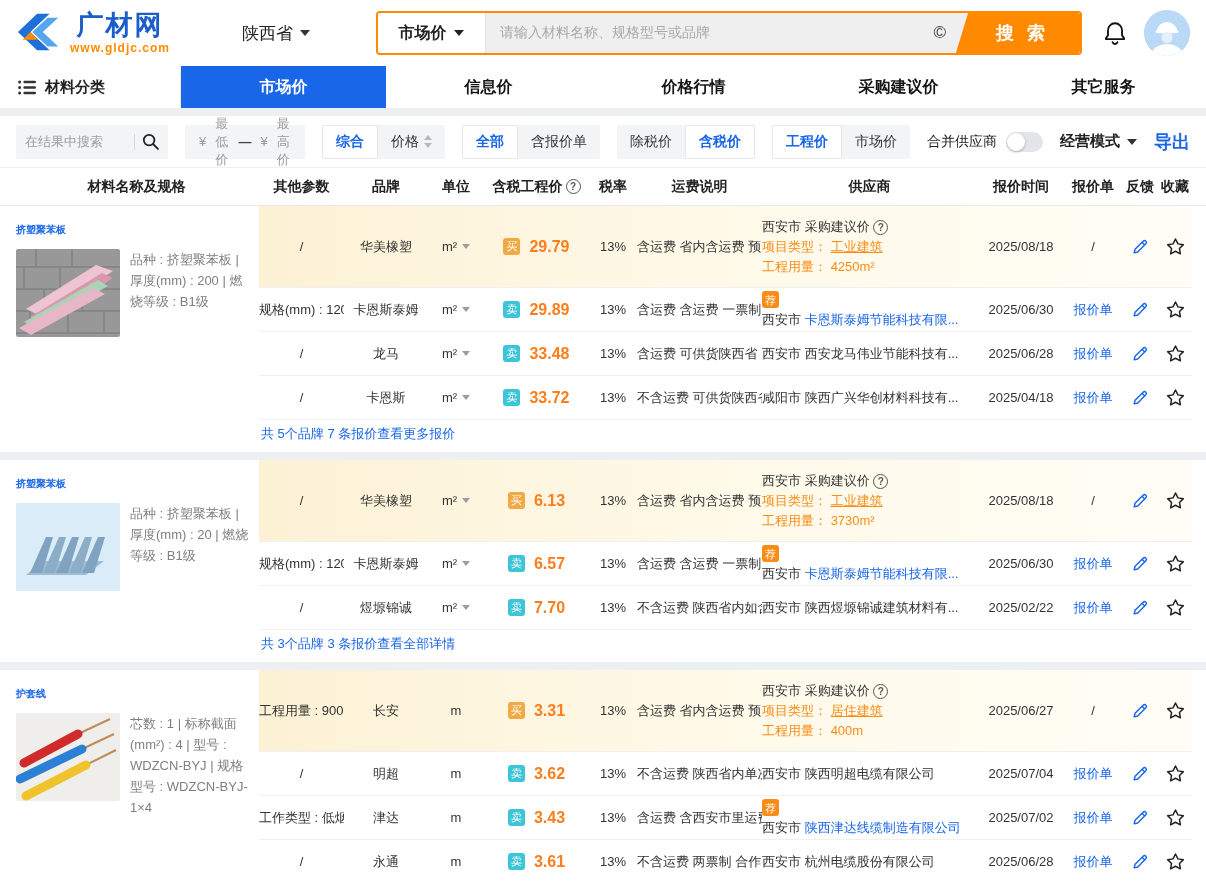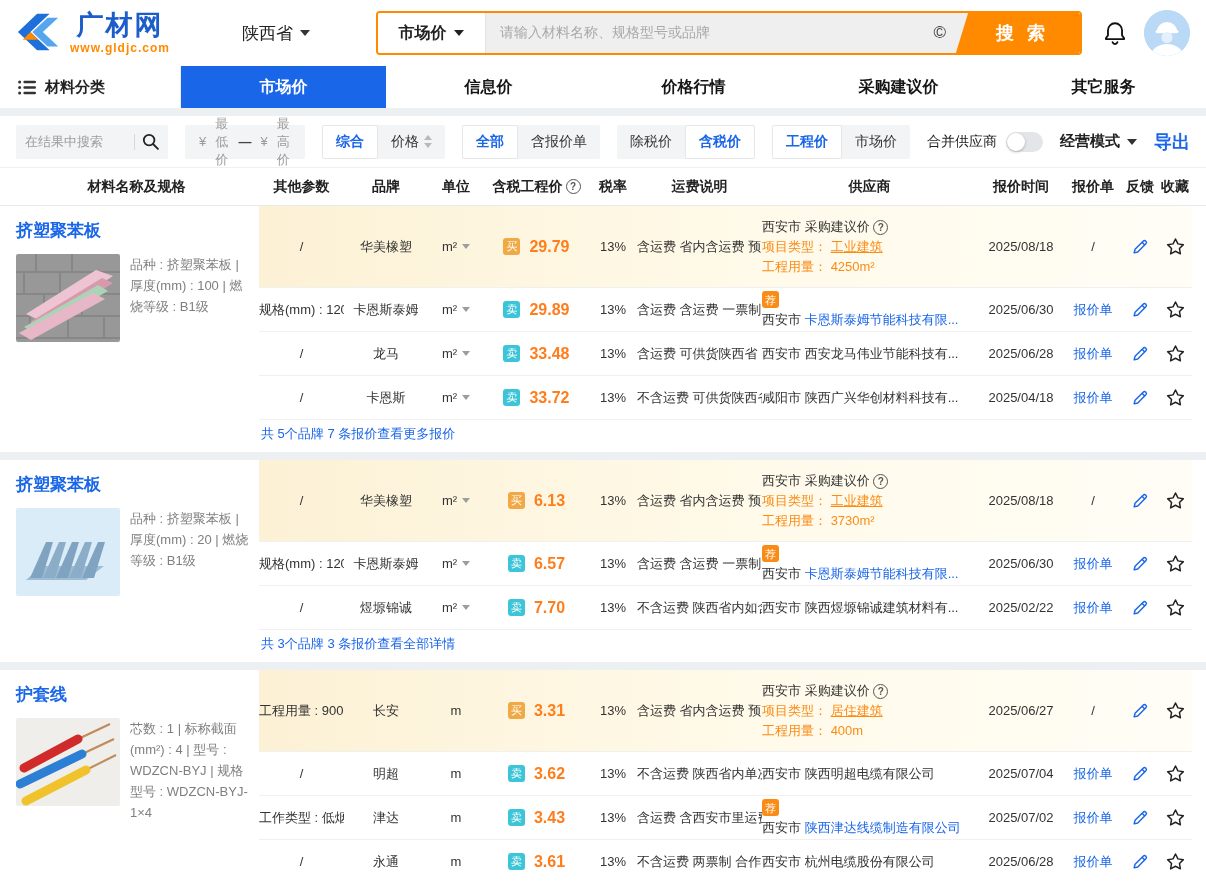--- a/index.html
+++ b/index.html
@@ -57,21 +57,21 @@
   .export{margin-left:auto;font-size:18px;color:var(--accent);cursor:pointer;text-decoration:none;white-space:nowrap;font-weight:600;}
   
   .thead{display:grid;grid-template-columns:245px var(--cols);height:38px;align-items:center;padding:0 14px;border-bottom:1px solid #e9e9e9;font-size:14px;font-weight:bold;color:#222;}
   .thead>span{text-align:center;white-space:nowrap;}
   .th-flex{display:flex;align-items:center;justify-content:center;gap:3px;}
   .help{display:inline-flex;width:15px;height:15px;border:1px solid #555;border-radius:50%;font-size:10px;font-weight:bold;align-items:center;justify-content:center;color:#555;flex:none;}
   
   .group{display:grid;grid-template-columns:245px 1fr;padding:0 14px;background:#fff;}
   .group-gap{height:8px;background:var(--pagebg);}
   .g-left{padding:13px 8px 0 2px;}
-  .g-title{font-size:17px;font-weight:bold;color:var(--accent);margin-bottom:12px;cursor:pointer;display:inline-block;}
+  .g-title{font-size:10px;font-weight:bold;color:var(--accent);margin-bottom:12px;cursor:pointer;display:inline-block;}
   .g-media{display:flex;gap:10px;}
   .p-img{width:104px;height:88px;border-radius:2px;flex:none;cursor:pointer;}
   .g-desc{font-size:13px;color:#7f7f7f;line-height:21px;}
   .row{display:grid;grid-template-columns:var(--cols);min-height:44px;align-items:center;border-bottom:1px solid #f0f0f0;font-size:13px;color:#333;}
   .row.hl{min-height:82px;background:linear-gradient(90deg,#fcf1d5 0%,#fffaea 55%,#fffdf6 100%);}
   .cell{white-space:nowrap;}
   .c-params,.c-brand,.c-tax,.c-date{text-align:center;overflow:hidden;}
   .c-unit{display:flex;align-items:center;justify-content:center;cursor:pointer;}
   .dd{width:0;height:0;border-left:4px solid transparent;border-right:4px solid transparent;border-top:5px solid #9d9d9d;margin-left:5px;}
   .c-price{display:flex;align-items:center;justify-content:center;gap:9px;}
@@ -264,21 +264,21 @@
         <svg class="p-img" viewBox="0 0 104 88">
           <rect width="104" height="88" fill="#989898"></rect>
           <path d="M0 18 h104 M0 40 h104 M0 62 h104 M0 84 h104" stroke="#878787" stroke-width="2"></path>
           <path d="M20 0 v18 M56 0 v18 M8 18 v22 M44 18 v22 M80 18 v22 M28 40 v22 M66 40 v22 M14 62 v22 M52 62 v22 M88 62 v22" stroke="#878787" stroke-width="2"></path>
           <polygon points="10,60 80,16 97,22 27,68" fill="#eec3d2"></polygon>
           <polygon points="14,68 86,24 97,29 27,74" fill="#d898ae"></polygon>
           <polygon points="8,73 82,31 92,37 18,79" fill="#abd3b5"></polygon>
           <polygon points="3,79 77,39 89,45 15,86" fill="#e8b7c7"></polygon>
         </svg>
 
-        <div class="g-desc">品种 : 挤塑聚苯板 | 厚度(mm) : 100 | 燃烧等级 : B1级</div>
+        <div class="g-desc">品种 : 挤塑聚苯板 | 厚度(mm) : 200 | 燃烧等级 : B1级</div>
       </div>
     </div>
     <div class="g-right">
       <div class="rows">
   <div class="row hl">
     <div class="cell c-params">/</div>
     <div class="cell c-brand">华美橡塑</div>
     <div class="cell c-unit">
       <span class="u">m²</span>
                 <i class="dd"></i>

